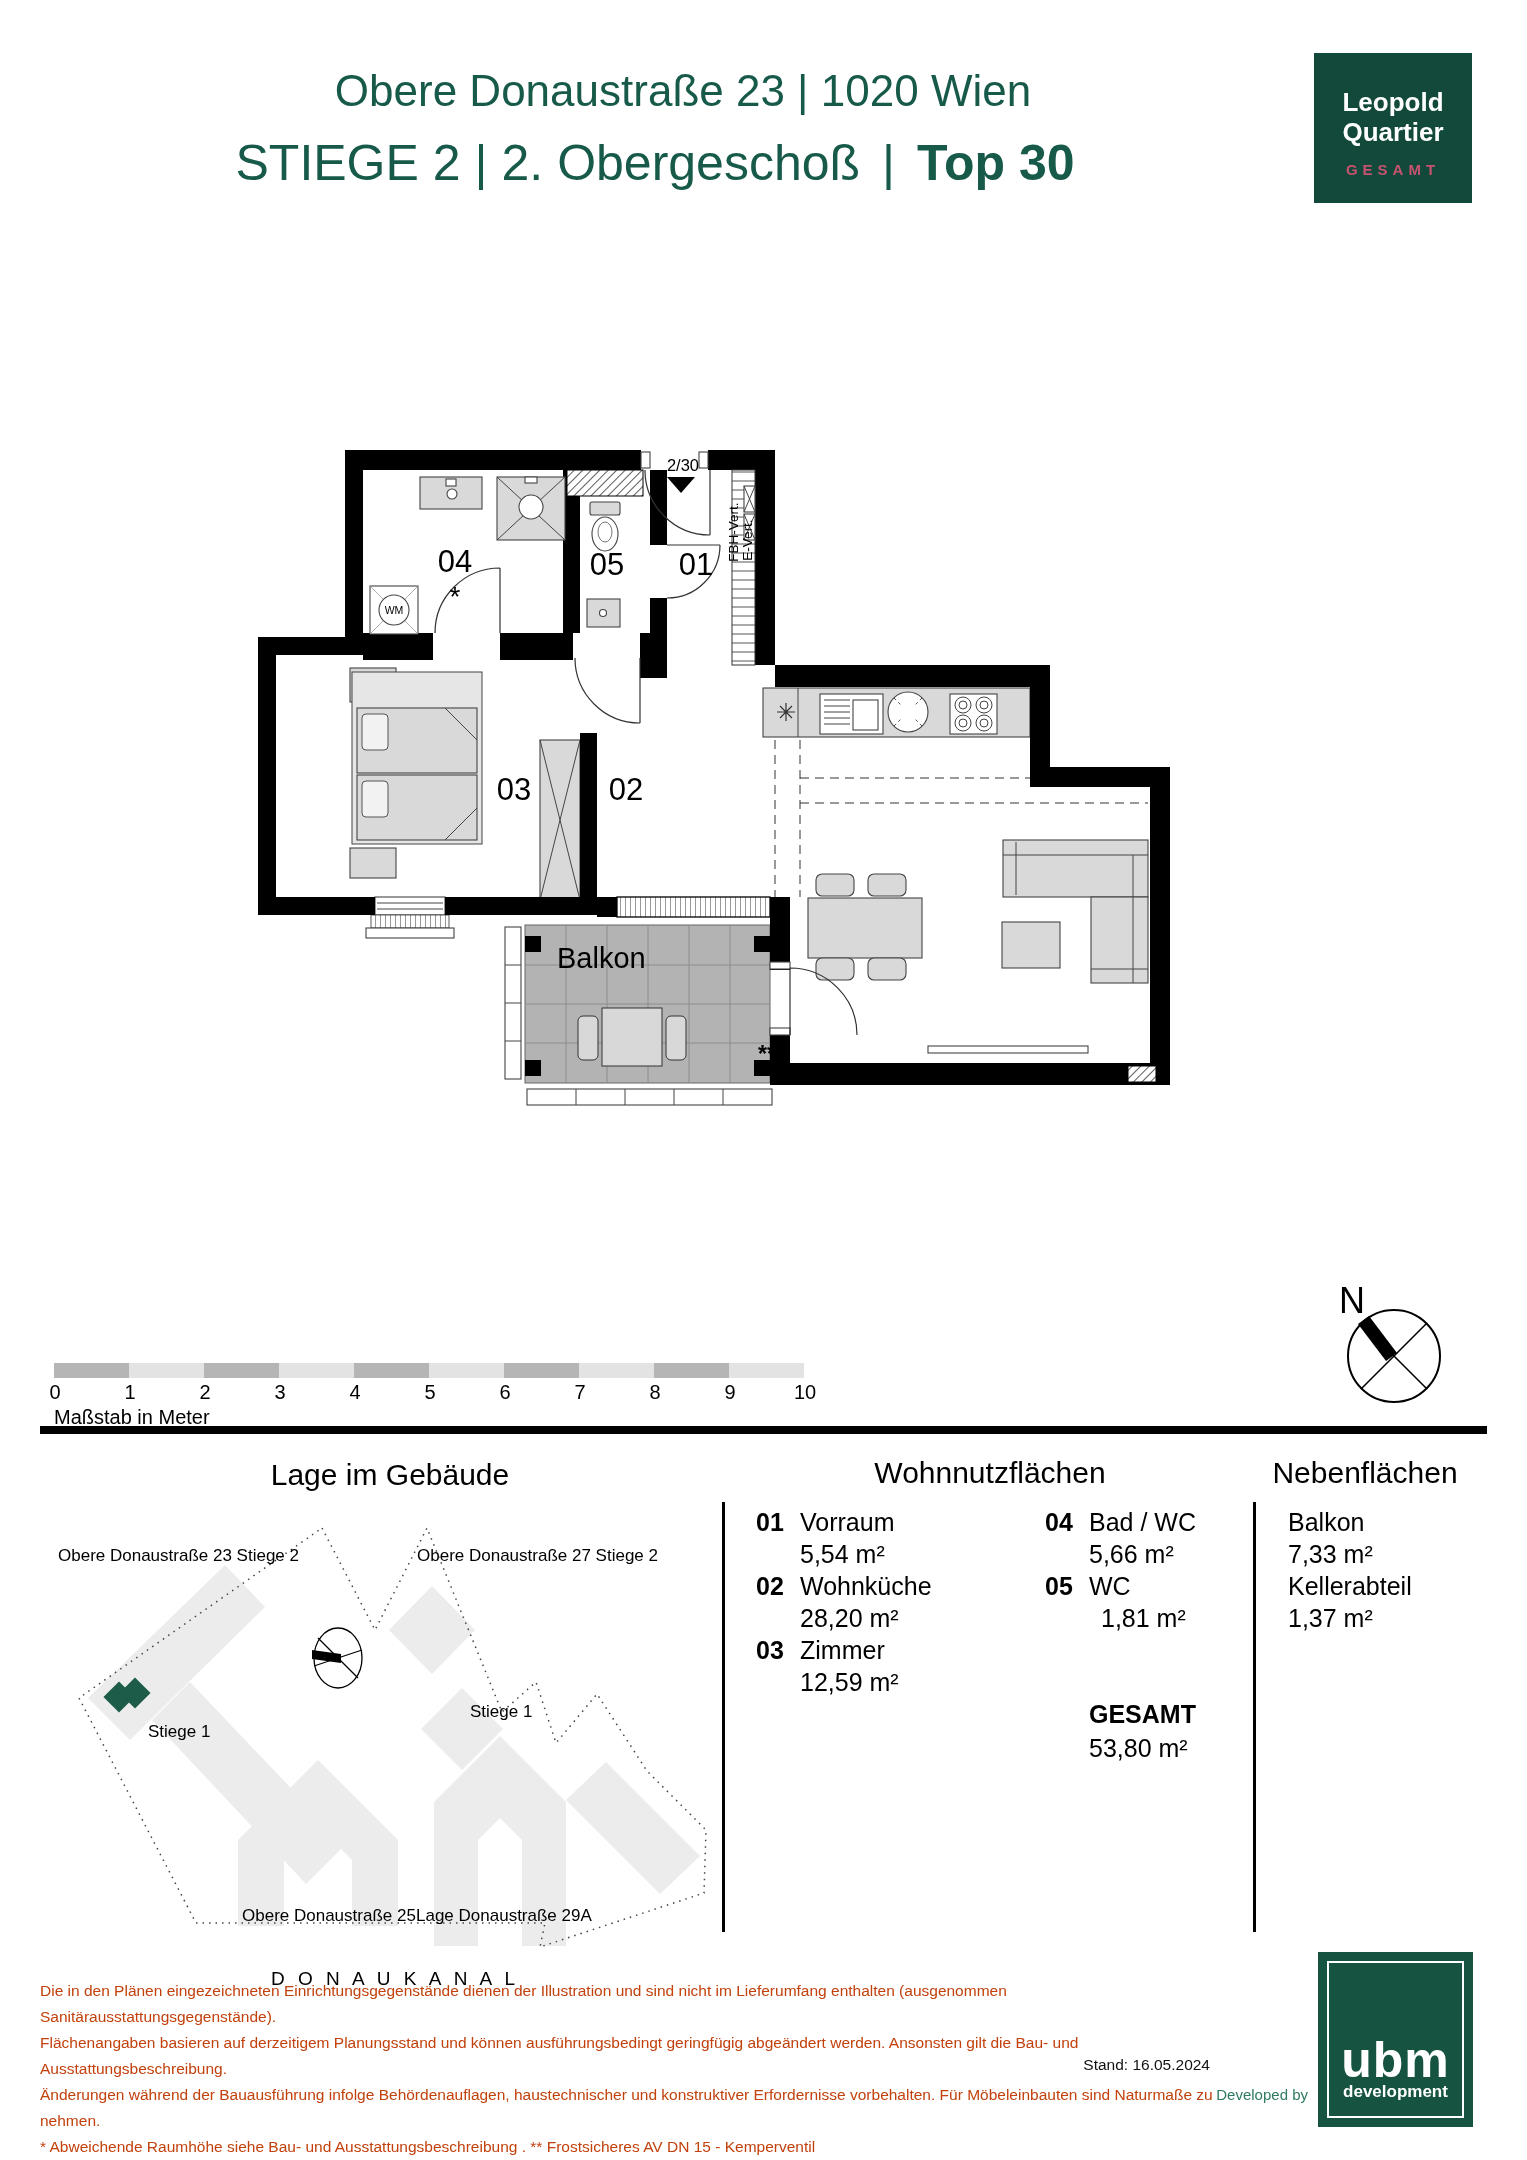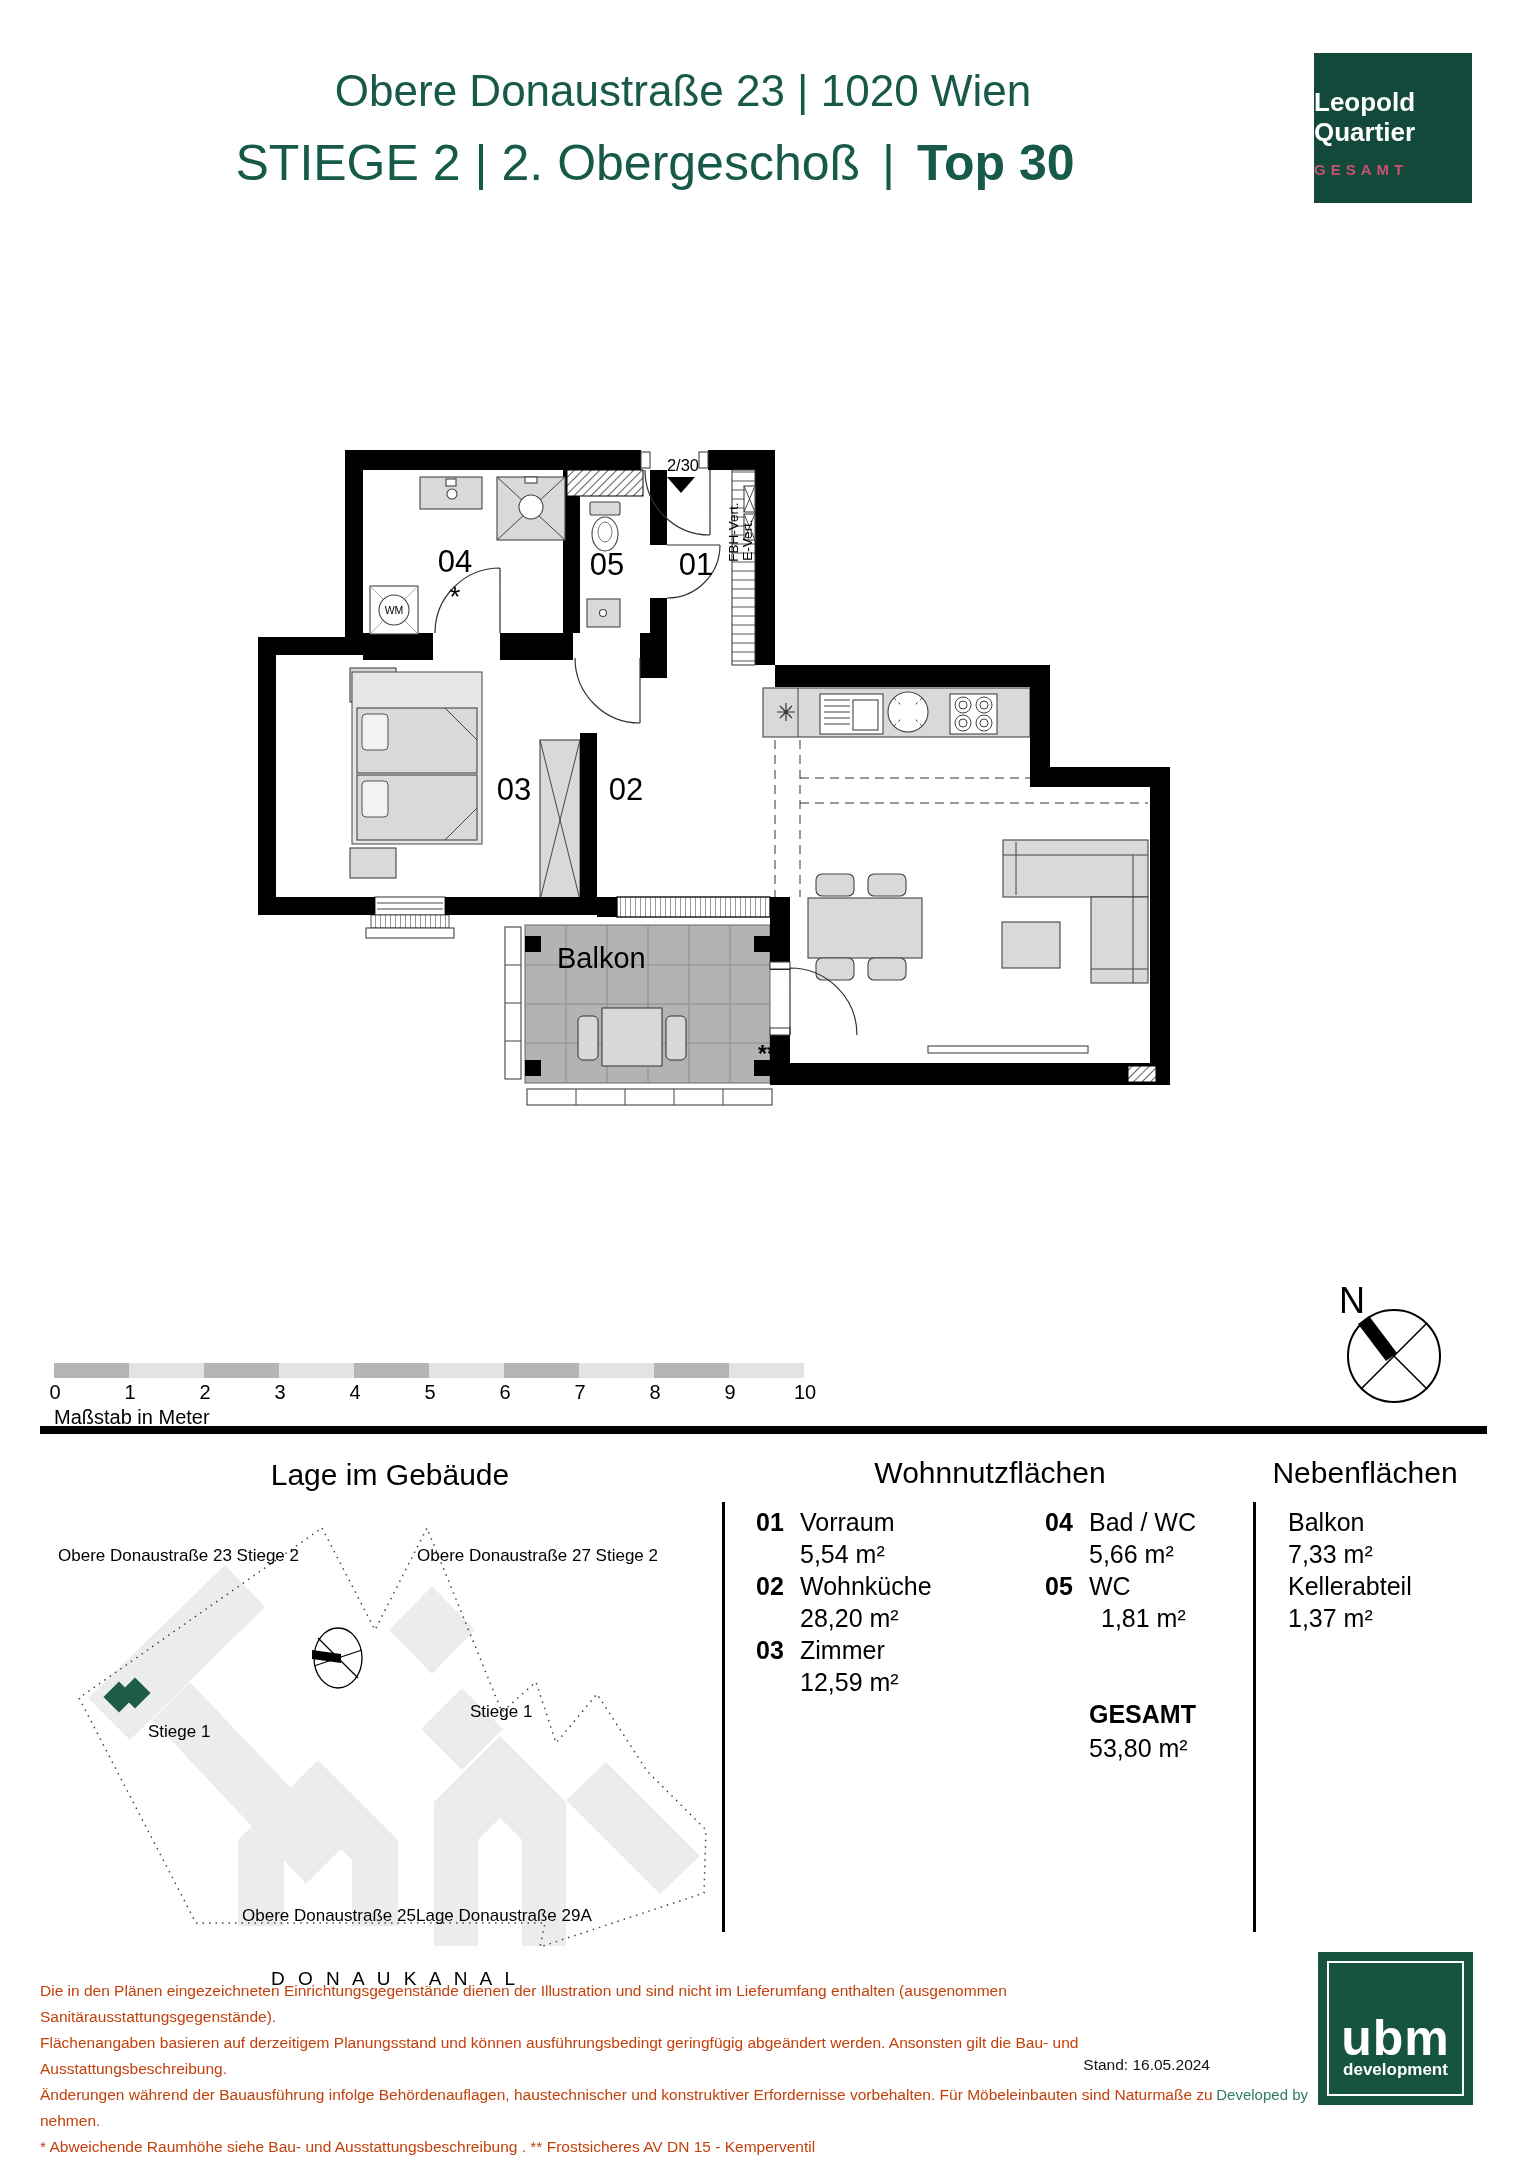--- a/index.html
+++ b/index.html
@@ -5,40 +5,40 @@
   html,body{margin:0;padding:0;background:#888;}
   .page{position:relative;width:1527px;height:2160px;background:#fff;
         font-family:"Liberation Sans",sans-serif;overflow:hidden;color:#000;}
   .abs{position:absolute;}
   .title1{width:1310px;left:0;top:66px;text-align:center;font-size:44px;color:#175a4a;padding-left:28px;}
   .title2{width:1310px;left:0;top:134px;text-align:center;font-size:50px;color:#175a4a;}
   .title2 .sep1{margin:0 14px;font-weight:300;}
   .title2 .sep2{margin:0 22px;font-weight:300;}
   .title2 .topnum{font-weight:bold;}
   .lqlogo{left:1314px;top:53px;width:158px;height:150px;background:#12493a;
-          display:flex;flex-direction:column;padding-top:34px;box-sizing:border-box;}
+          display:flex;flex-direction:column;align-items:center;padding-top:34px;box-sizing:border-box;}
   .lqlogo .nm{color:#fff;font-weight:bold;font-size:26px;line-height:30px;}
   .lqlogo .tag{color:#c75270;font-size:15px;letter-spacing:5px;margin-top:14px;font-weight:bold;}
   svg{font-family:"Liberation Sans",sans-serif;}
   svg text{fill:#000;}
   .w{fill:#000;}
   .f{fill:#d9d9d9;stroke:#444;stroke-width:1.1;}
   .fw{fill:#fff;stroke:#444;stroke-width:1.1;}
   .ln{stroke:#444;stroke-width:1;fill:none;}
   .door{stroke:#333;stroke-width:1.2;fill:none;}
   .dash{stroke:#333;stroke-width:1;fill:none;stroke-dasharray:9 6;}
   .lbl{font-size:31px;}
   .seg{display:inline-block;height:15px;}
   .tick{position:absolute;width:26px;text-align:center;font-size:20px;}
   .sect-title{font-size:30px;text-align:center;}
   .itnum{font-weight:bold;font-size:25px;}
   .itname{font-size:25px;}
   .sitelbl{font-size:17px;white-space:nowrap;}
   .foot{font-size:15.5px;line-height:26px;color:#c2410c;width:1180px;}
-  .ubm{left:1318px;top:1952px;width:155px;height:153px;background:#175341;}
+  .ubm{left:1318px;top:1952px;width:155px;height:175px;background:#175341;}
   .ubm .inner{position:absolute;left:9px;top:9px;right:9px;bottom:9px;border:2px solid #fff;
               display:flex;flex-direction:column;align-items:center;justify-content:flex-end;padding-bottom:14px;box-sizing:border-box;}
   .ubm .main{color:#fff;font-weight:bold;font-size:50px;line-height:44px;letter-spacing:1px;}
   .ubm .sub{color:#fff;font-weight:bold;font-size:17px;}
   .devby{left:1130px;top:2086px;width:178px;text-align:right;font-size:15px;color:#2e7b5e;}
   .vrule{width:3px;background:#000;}
 </style>
 </head>
 <body>
 

